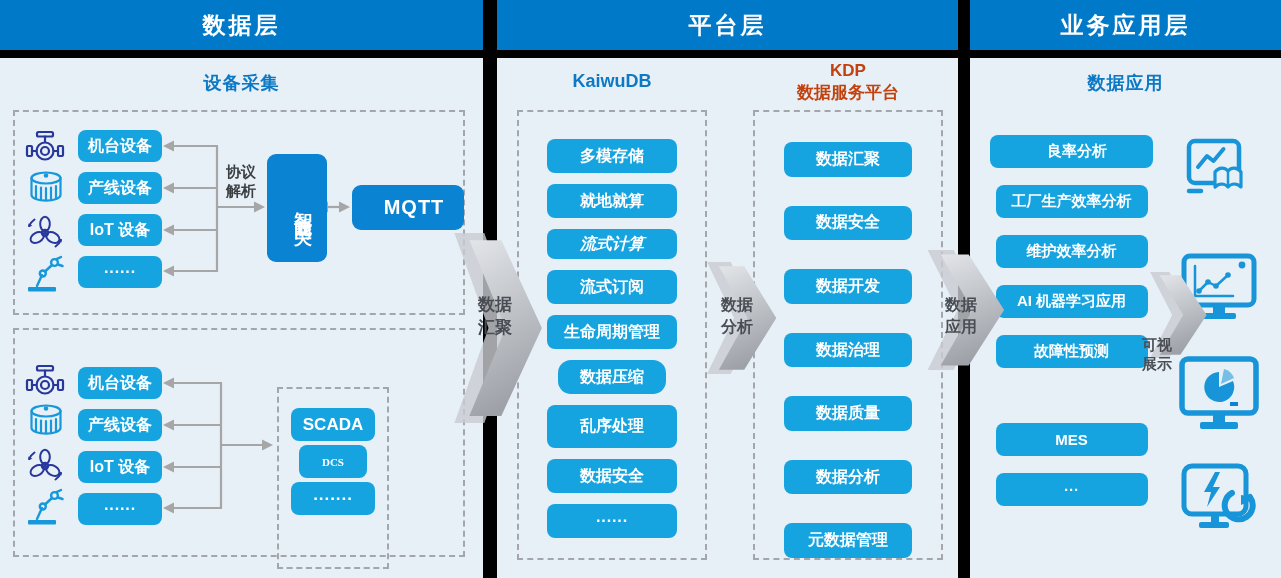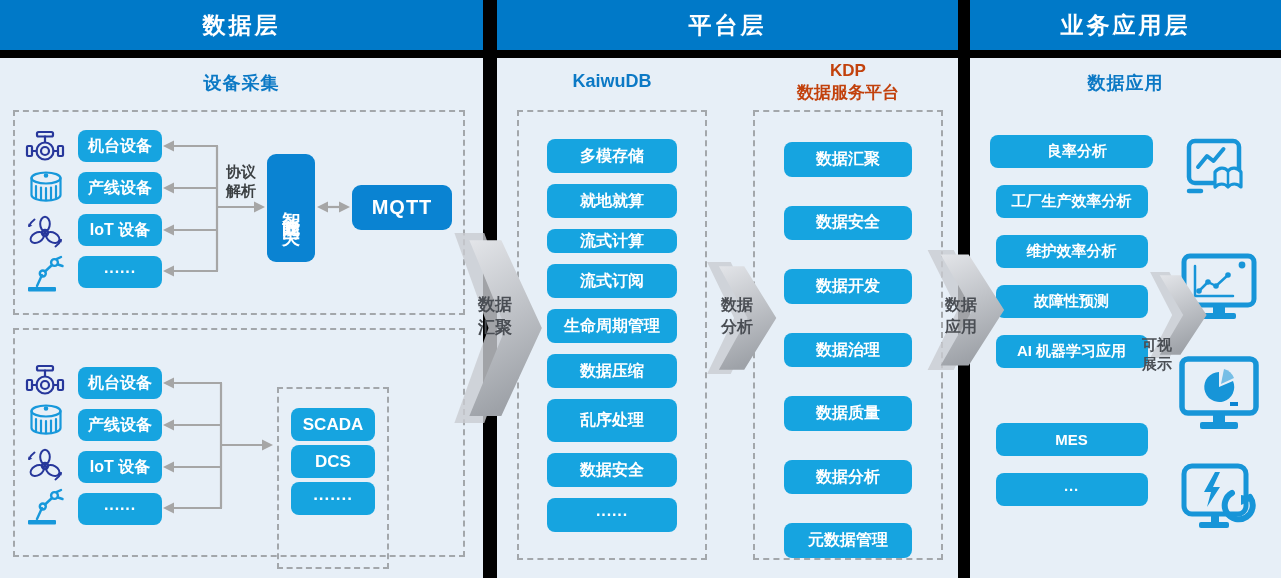--- a/index.html
+++ b/index.html
@@ -11,21 +11,21 @@
        display:flex;align-items:center;justify-content:center;
        color:#fff;font-size:23px;font-weight:bold;letter-spacing:3px;}
   .pbody{position:absolute;left:0;right:0;top:58px;bottom:0;background:#E7EFF7;}
   .sect-title{position:absolute;top:13px;left:0;right:0;text-align:center;
        color:#0C79C5;font-size:18px;font-weight:bold;letter-spacing:1px;}
   .dash{position:absolute;border:2px dashed #A3A7AB;}
   .btn{background:#16A4E0;color:#fff;font-weight:bold;border-radius:8px;
        display:flex;align-items:center;justify-content:center;white-space:nowrap;}
   .col{display:flex;flex-direction:column;align-items:center;}
   .deep{background:#0A83D2;color:#fff;font-weight:bold;border-radius:9px;
-       display:flex;align-items:center;justify-content:center;}
+       display:flex;align-items:center;justify-content:center;padding-left:12px;}
   .flow-label{position:absolute;text-align:center;color:#4A4E54;font-weight:bold;z-index:6;}
   .flow-label span{display:block;}
   svg{display:block;}
   .conn{position:absolute;left:0;top:0;z-index:1;}
   .flow-arrow{position:absolute;z-index:5;}
 </style>
 </head>
 <body>
 
 <div id="stage">
@@ -171,45 +171,45 @@
           <line x1="156" y1="137" x2="207" y2="137"></line>
             <path d="M148,137 l11,-5.5 v11 z" stroke="none"></path>
           <line x1="156" y1="178" x2="207" y2="178"></line>
             <path d="M148,178 l11,-5.5 v11 z" stroke="none"></path>
           <line x1="206" y1="115" x2="250" y2="115"></line>
             <path d="M258,115 l-11,-5.5 v11 z" stroke="none"></path>
         </svg>
 
         <div class="dash col" style="left:262px;top:57px;width:108px;height:159px;padding-top:19px;gap:4px;box-sizing:content-box;text-align:center;">
             <div class="btn" style="width:84px;height:33px;font-size:17px;">SCADA</div>
-            <div class="btn" style="width:84px;height:33px;font-size:17px;">DCS</div>
+            <div class="btn" style="width:68px;height:33px;font-size:11px;font-family:Liberation Serif, serif;">DCS</div>
             <div class="btn" style="width:84px;height:33px;font-size:17px;">·······</div>
           </div>
       </div>
     </div>
   </div>
 
   <div class="panel" style="left:497px;width:461px;">
     <div class="hdr">平台层</div>
     <div class="pbody">
 
       <div class="abs" style="left:0;top:13px;width:230px;text-align:center;color:#0C79C5;font-size:18px;font-weight:bold;">KaiwuDB</div>
 
       <div class="abs" style="left:241px;top:2px;width:220px;text-align:center;color:#c2410c;font-size:17px;font-weight:bold;line-height:22px;">
         <span>KDP</span><br>
         <span>数据服务平台</span>
       </div>
 
       <div class="dash col" style="left:20px;top:52px;width:186px;height:419px;padding-top:27px;gap:11px;">
           <div class="btn" style="width:130px;height:34px;font-size:16px;">多模存储</div>
           <div class="btn" style="width:130px;height:34px;font-size:16px;">就地就算</div>
-          <div class="btn" style="width:130px;height:24px;font-size:16px;">流式计算</div>
+          <div class="btn" style="width:130px;height:30px;font-size:16px;font-style:italic;">流式计算</div>
           <div class="btn" style="width:130px;height:34px;font-size:16px;">流式订阅</div>
           <div class="btn" style="width:130px;height:34px;font-size:16px;">生命周期管理</div>
-          <div class="btn" style="width:130px;height:34px;font-size:16px;">数据压缩</div>
+          <div class="btn" style="width:108px;height:34px;font-size:16px;border-radius:13px;">数据压缩</div>
           <div class="btn" style="width:130px;height:43px;font-size:16px;">乱序处理</div>
           <div class="btn" style="width:130px;height:34px;font-size:16px;">数据安全</div>
           <div class="btn" style="width:130px;height:34px;font-size:16px;">······</div>
         </div>
 
       <div class="dash col" style="left:256px;top:52px;width:186px;height:416px;padding-top:30px;gap:29px;">
           <div class="btn" style="width:128px;height:43px;font-size:16px;">数据汇聚</div>
           <div class="btn" style="width:128px;height:43px;font-size:16px;">数据安全</div>
           <div class="btn" style="width:128px;height:43px;font-size:16px;">数据开发</div>
           <div class="btn" style="width:128px;height:43px;font-size:16px;">数据治理</div>
@@ -222,22 +222,22 @@
 
   <div class="panel" style="left:970px;width:311px;">
     <div class="hdr">业务应用层</div>
     <div class="pbody">
       <div class="sect-title">数据应用</div>
 
       <div class="abs col" style="left:20px;top:77px;gap:17px;">
           <div class="btn" style="width:152px;height:33px;font-size:15px;padding-left:11px;">良率分析</div>
           <div class="btn" style="width:152px;height:33px;font-size:15px;">工厂生产效率分析</div>
           <div class="btn" style="width:152px;height:33px;font-size:15px;">维护效率分析</div>
+          <div class="btn" style="width:152px;height:33px;font-size:15px;">AI 机器学习应用</div>
           <div class="btn" style="width:152px;height:33px;font-size:15px;">故障性预测</div>
-          <div class="btn" style="width:152px;height:33px;font-size:15px;">AI 机器学习应用</div>
           <div class="btn" style="width:152px;height:33px;font-size:15px;margin-top:38px;">MES</div>
           <div class="btn" style="width:152px;height:33px;font-size:15px;">···</div>
         </div>
 
       <svg class="abs" style="left:211px;top:80px;" width="68" height="60" viewBox="0 0 68 60" fill="none" stroke="#1795D8" stroke-width="4.5" stroke-linecap="round" stroke-linejoin="round">
         <rect x="8" y="3" width="50" height="42" rx="6"></rect>
         <line x1="8" y1="53" x2="20" y2="53"></line>
         <path d="M17,29 l9,-11 6.5,5 10,-12" stroke-width="4"></path>
         <path d="M34,34 c4,-5 9.5,-5 13,-1 c3.5,-4 9,-4 13,1 v15 c-4,-4 -9.5,-4 -13,0 c-3.5,-4 -9,-4 -13,0 z" fill="#E7EFF7" stroke-width="3.2"></path>
         <line x1="47" y1="33" x2="47" y2="48" stroke-width="2.5"></line>

